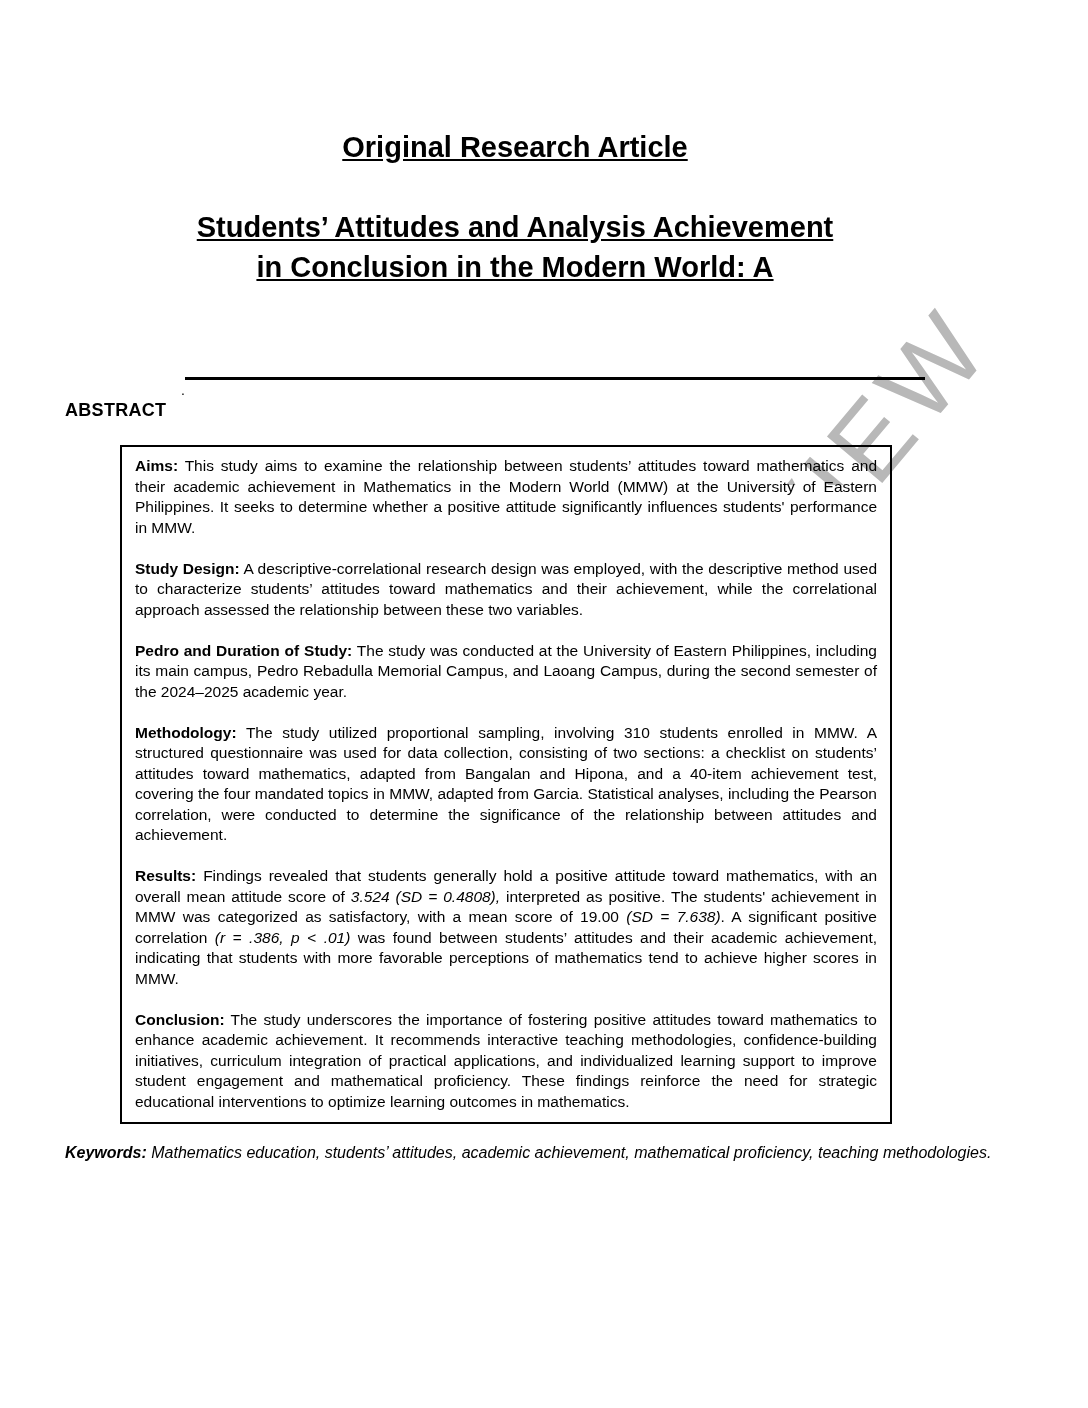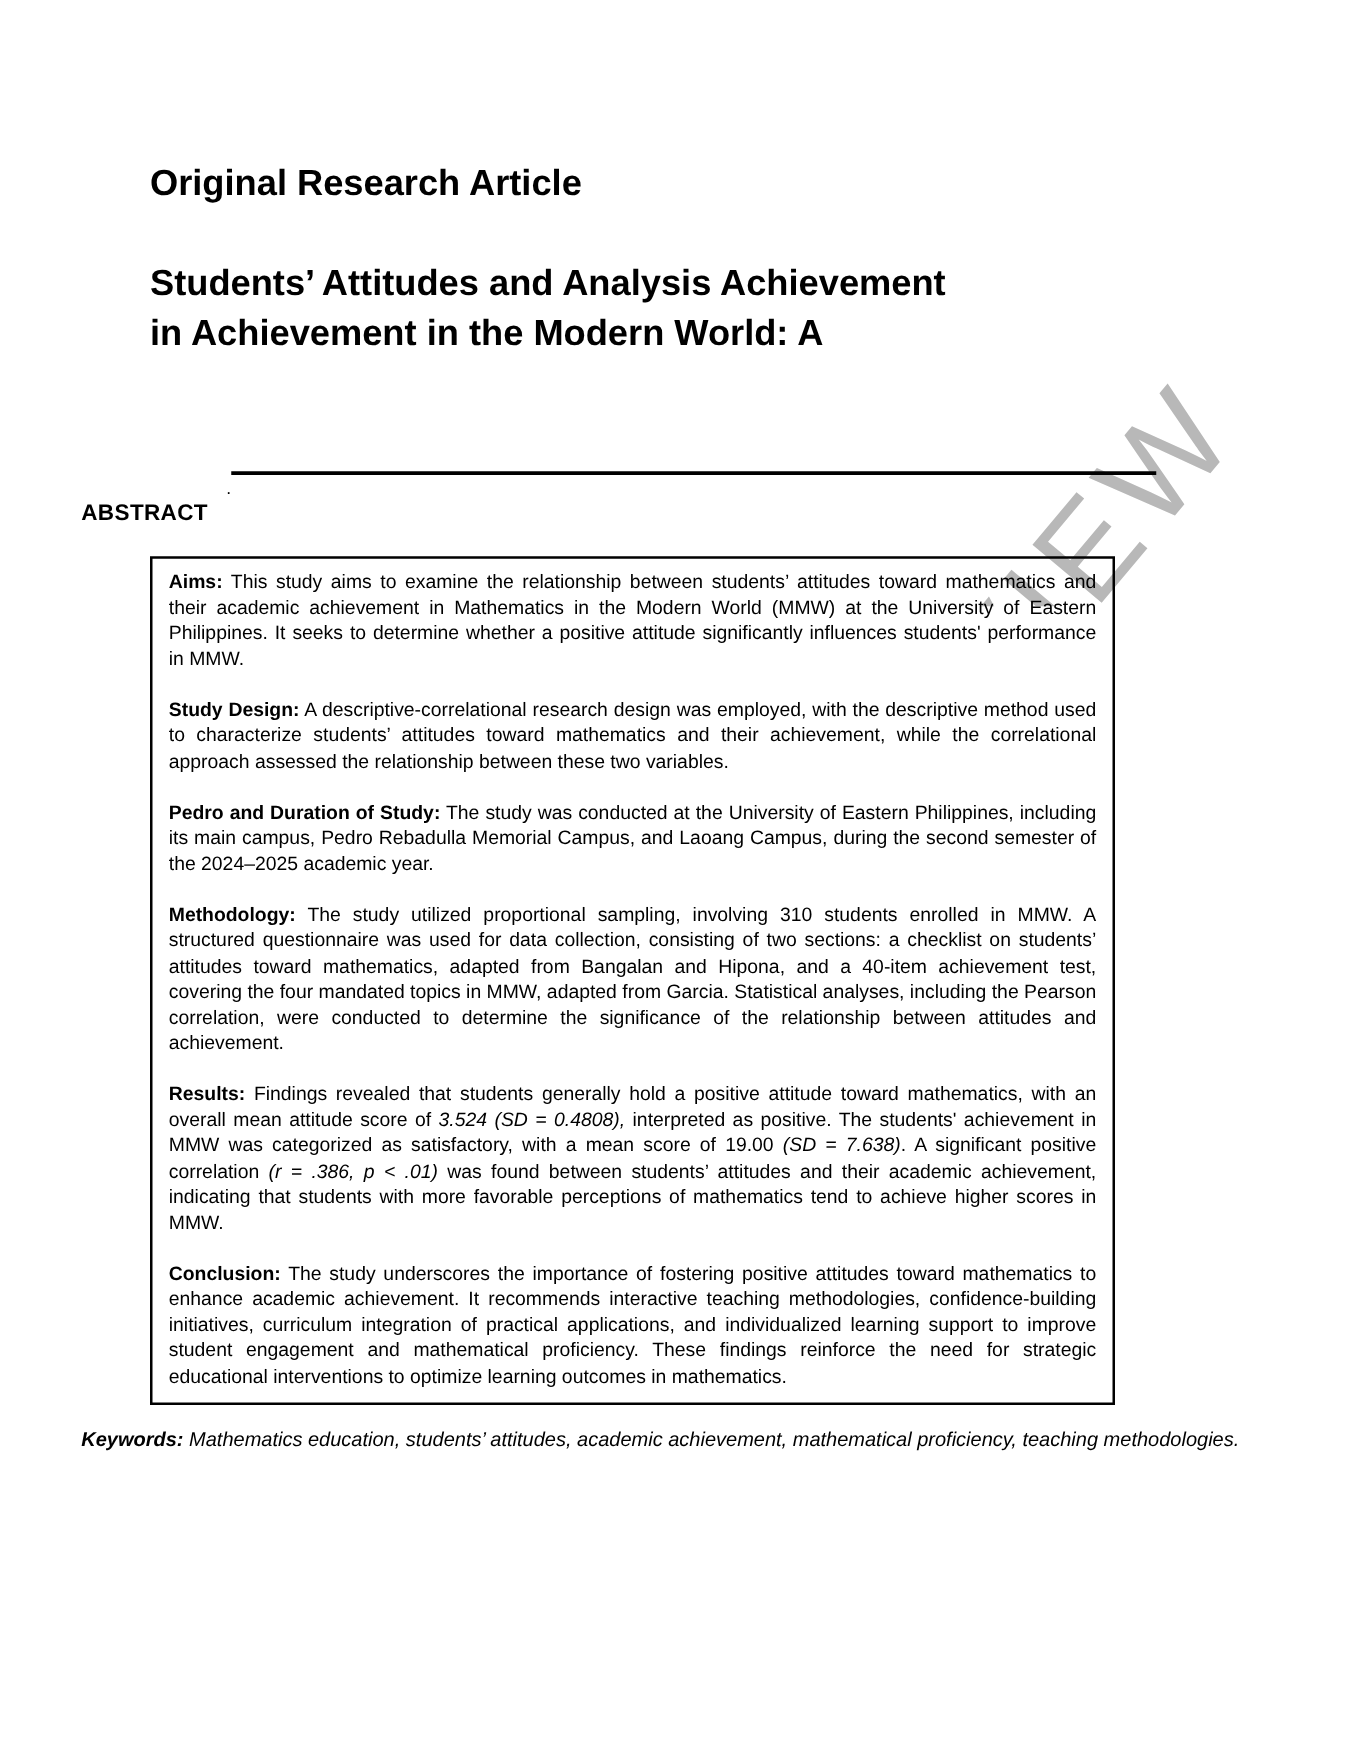--- a/index.html
+++ b/index.html
@@ -36,22 +36,23 @@
     transform: rotate(-50deg);
     transform-origin: 0 0;
     font-family: "Liberation Sans", sans-serif;
   }
 
   .header-block {
     position: absolute;
     left: 120px;
     right: 178px;
     top: 131px;
-    text-align: left;
+    text-align: center;
     z-index: 1;
+    text-decoration: underline;
   }
   .article-type {
     margin: 0;
     font-size: 29px;
     font-weight: bold;
     line-height: 33px;
   }
   .paper-title {
     margin: 43px 0 0 0;
     font-size: 29px;
@@ -130,21 +131,21 @@
 <div class="page">
 
   <div class="watermark-clip">
     <div class="watermark">REVIEW</div>
   </div>
 
   <div class="header-block">
     <h2 class="article-type">Original Research Article</h2>
     <h1 class="paper-title">
         <span class="title-line">Students’ Attitudes and Analysis Achievement</span>
-        <span class="title-line">in Achievement in the Modern World: A</span>
+        <span class="title-line">in Conclusion in the Modern World: A</span>
       </h1>
   </div>
 
   <hr class="rule">
 
   <span class="stray-dot">.</span>
 
   <div class="abstract-heading">ABSTRACT</div>
 
   <div class="abstract-box">

